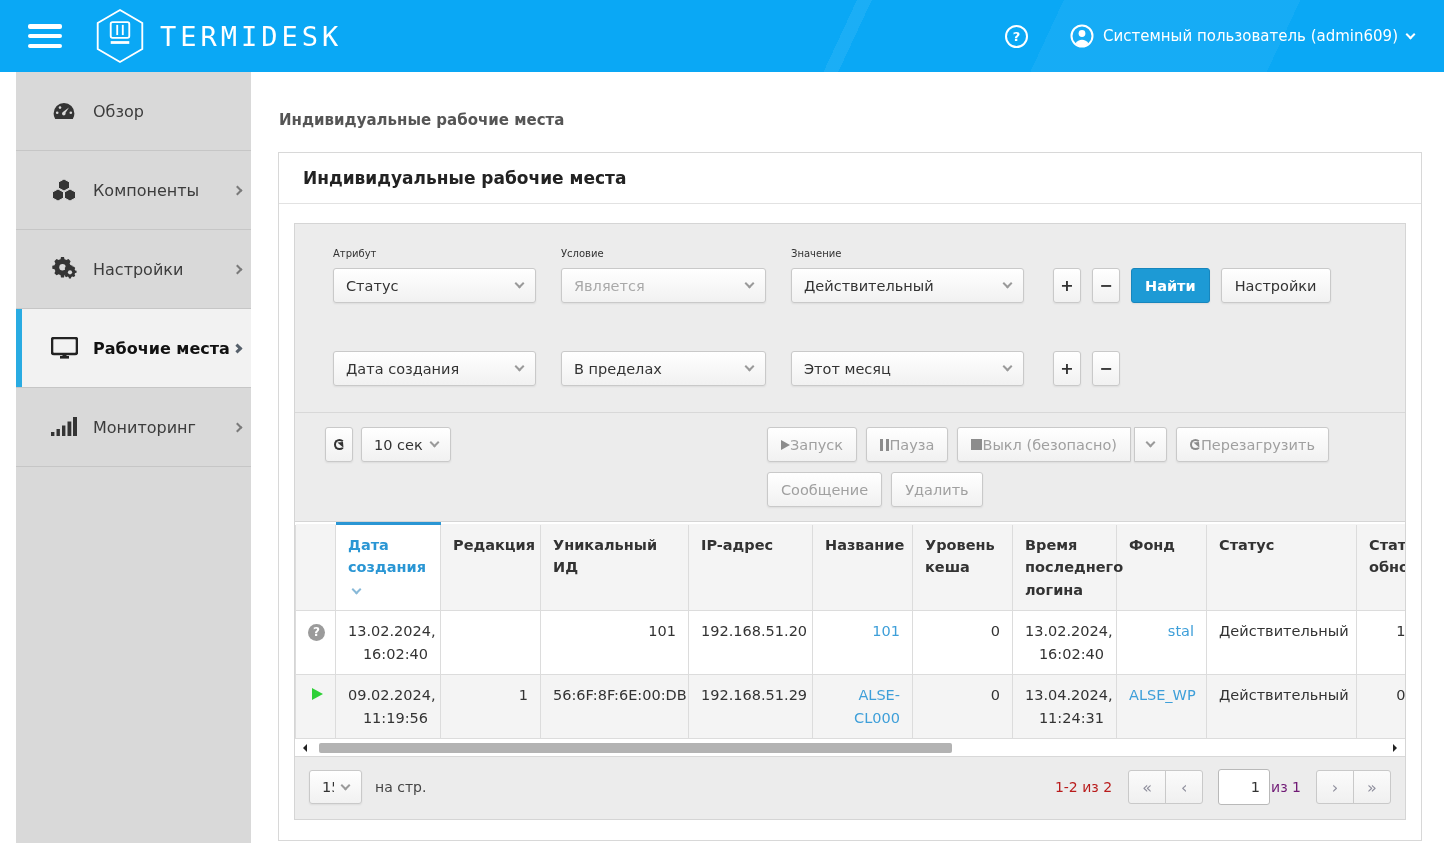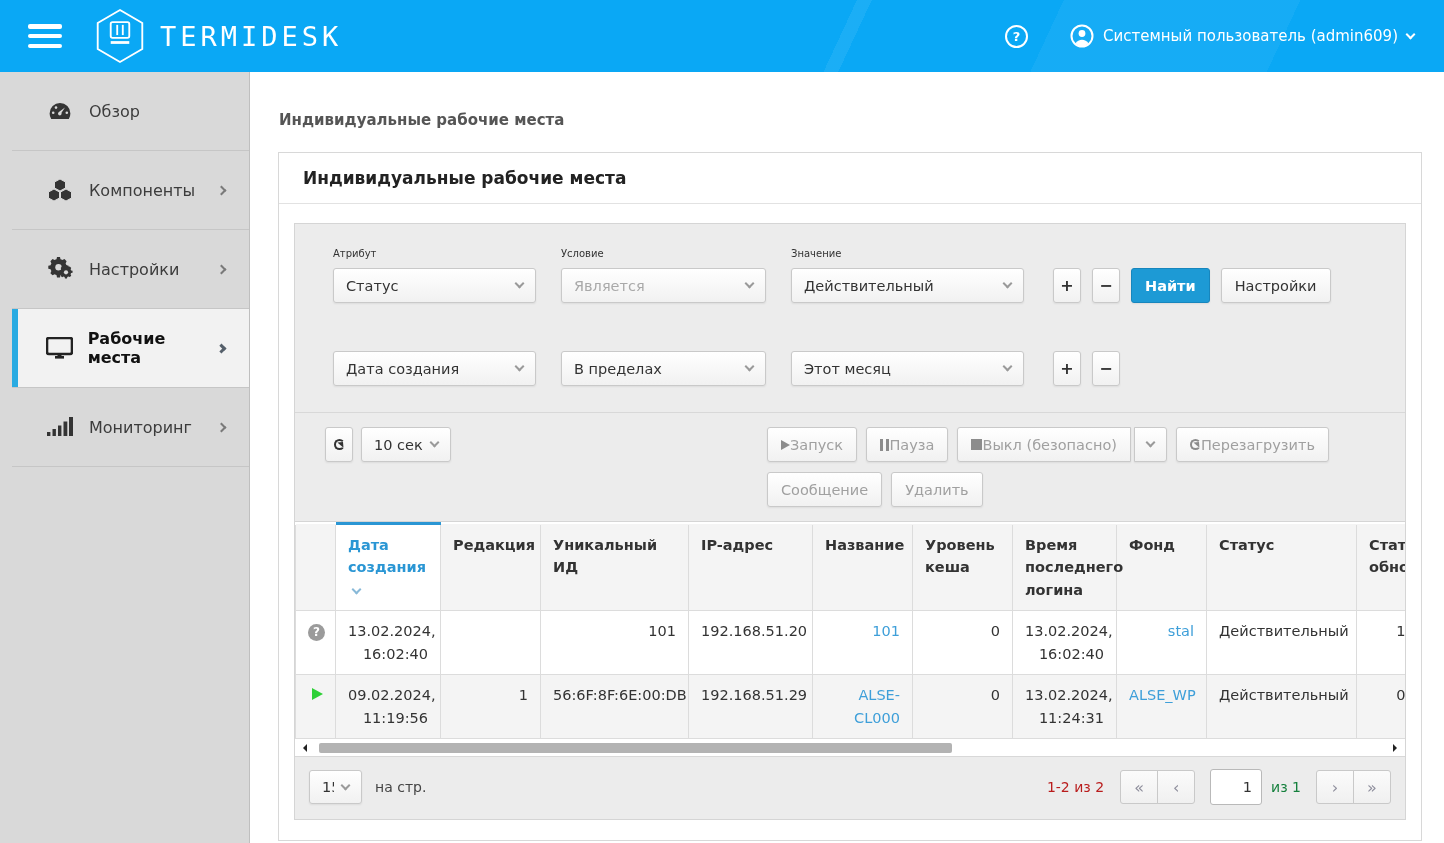--- a/index.html
+++ b/index.html
@@ -24,22 +24,22 @@
                display:flex; align-items:center; justify-content:center; font-weight:bold; font-size:13px; cursor:pointer; }
   .help-circ::after { content:"?"; }
   .userbox { display:flex; align-items:center; margin-left:42px; cursor:pointer; }
   .username { color:#fff; font-size:15px; margin-left:9px; }
   .chev { display:inline-block; width:7px; height:7px; border-style:solid; }
   .chev-down  { border-width:0 2px 2px 0; transform:rotate(45deg); }
   .chev-right { border-width:2px 2px 0 0; transform:rotate(45deg); }
   .user-chev { border-color:#fff; margin-left:9px; margin-top:-3px; }
 
   
-  .sidebar { position:absolute; top:72px; left:0; width:250px; height:771px; background:#d9d9d9;
-             border-right:1px solid #bfbfbf;padding-left:12px; }
+  .sidebar { position:absolute; top:72px; left:16px; width:250px; height:771px; background:#d9d9d9;
+             border-right:1px solid #bfbfbf; }
   .side-item { height:79px; display:flex; align-items:center; padding-left:33px; padding-right:24px;
                border-bottom:1px solid #c6c6c6; cursor:pointer; position:relative; color:#3c3c3c; }
   .side-item .s-icon { width:30px; display:flex; justify-content:center; color:#343434; }
   .side-item .s-label { font-size:16px; margin-left:14px; }
   .side-item .s-chev { margin-left:auto; border-color:#7a7a7a; }
   .side-item.active { background:#f2f2f2; color:#111; }
   .side-item.active::before { content:""; position:absolute; left:0; top:0; bottom:0; width:6px; background:#29abe2; }
   .side-item.active .s-label { font-weight:bold; }
   .side-item.active .s-chev { border-color:#56606b; border-width:3px 3px 0 0; }
 
@@ -129,21 +129,21 @@
   .pg-right { margin-left:auto; display:flex; align-items:center; }
   .pg-range { color:#b91c1c; margin-right:16px; }
   .pg-group { display:flex; }
   .pg-btn { width:38px; height:34px; background:linear-gradient(#fbfbfb,#f0f0f0); border:1px solid #c9c9c9;
             color:#8f8f9d; font-size:16px; display:flex; align-items:center; justify-content:center; cursor:pointer; }
   .pg-group .pg-btn:first-child { border-radius:3px 0 0 3px; }
   .pg-group .pg-btn:last-child  { border-radius:0 3px 3px 0; margin-left:-1px; }
   .pg-input { width:52px; height:36px; border:1px solid #b9b9b9; border-radius:3px; text-align:right;
               padding-right:9px; font-size:14.5px; color:#333; margin-left:15px;
               font-family:"DejaVu Sans","Liberation Sans",sans-serif; }
-  .pg-of { color:#15803d; margin:0 15px 0 9px; }
+  .pg-of { color:#701a75; margin:0 15px 0 1px; }
 </style>
 </head>
 <body>
 
 <div class="topbar">
   <div class="hamburger">
     <span></span>
       <span></span>
       <span></span>
   </div>
@@ -398,21 +398,21 @@
                 <td>13.02.2024, 16:02:40</td>
               </tr>
               <tr class="striped">
                 <td class="state-cell"><span class="icon-play-g"></span></td>
                 <td>09.02.2024, 11:19:56</td>
                 <td>1</td>
                 <td>56:6F:8F:6E:00:DB</td>
                 <td>192.168.51.29</td>
                 <td><a class="cell-link">ALSE-CL000</a></td>
                 <td>0</td>
-                <td>13.02.2024, 11:24:31</td>
+                <td>13.04.2024, 11:24:31</td>
                 <td><a class="cell-link">ALSE_WP</a></td>
                 <td>Действительный</td>
                 <td>09.02.2024, 11:26</td>
               </tr>
             </tbody>
           </table>
         </div>
 
         <div class="hscroll">
           <span class="hs-arrow hs-left"></span>

